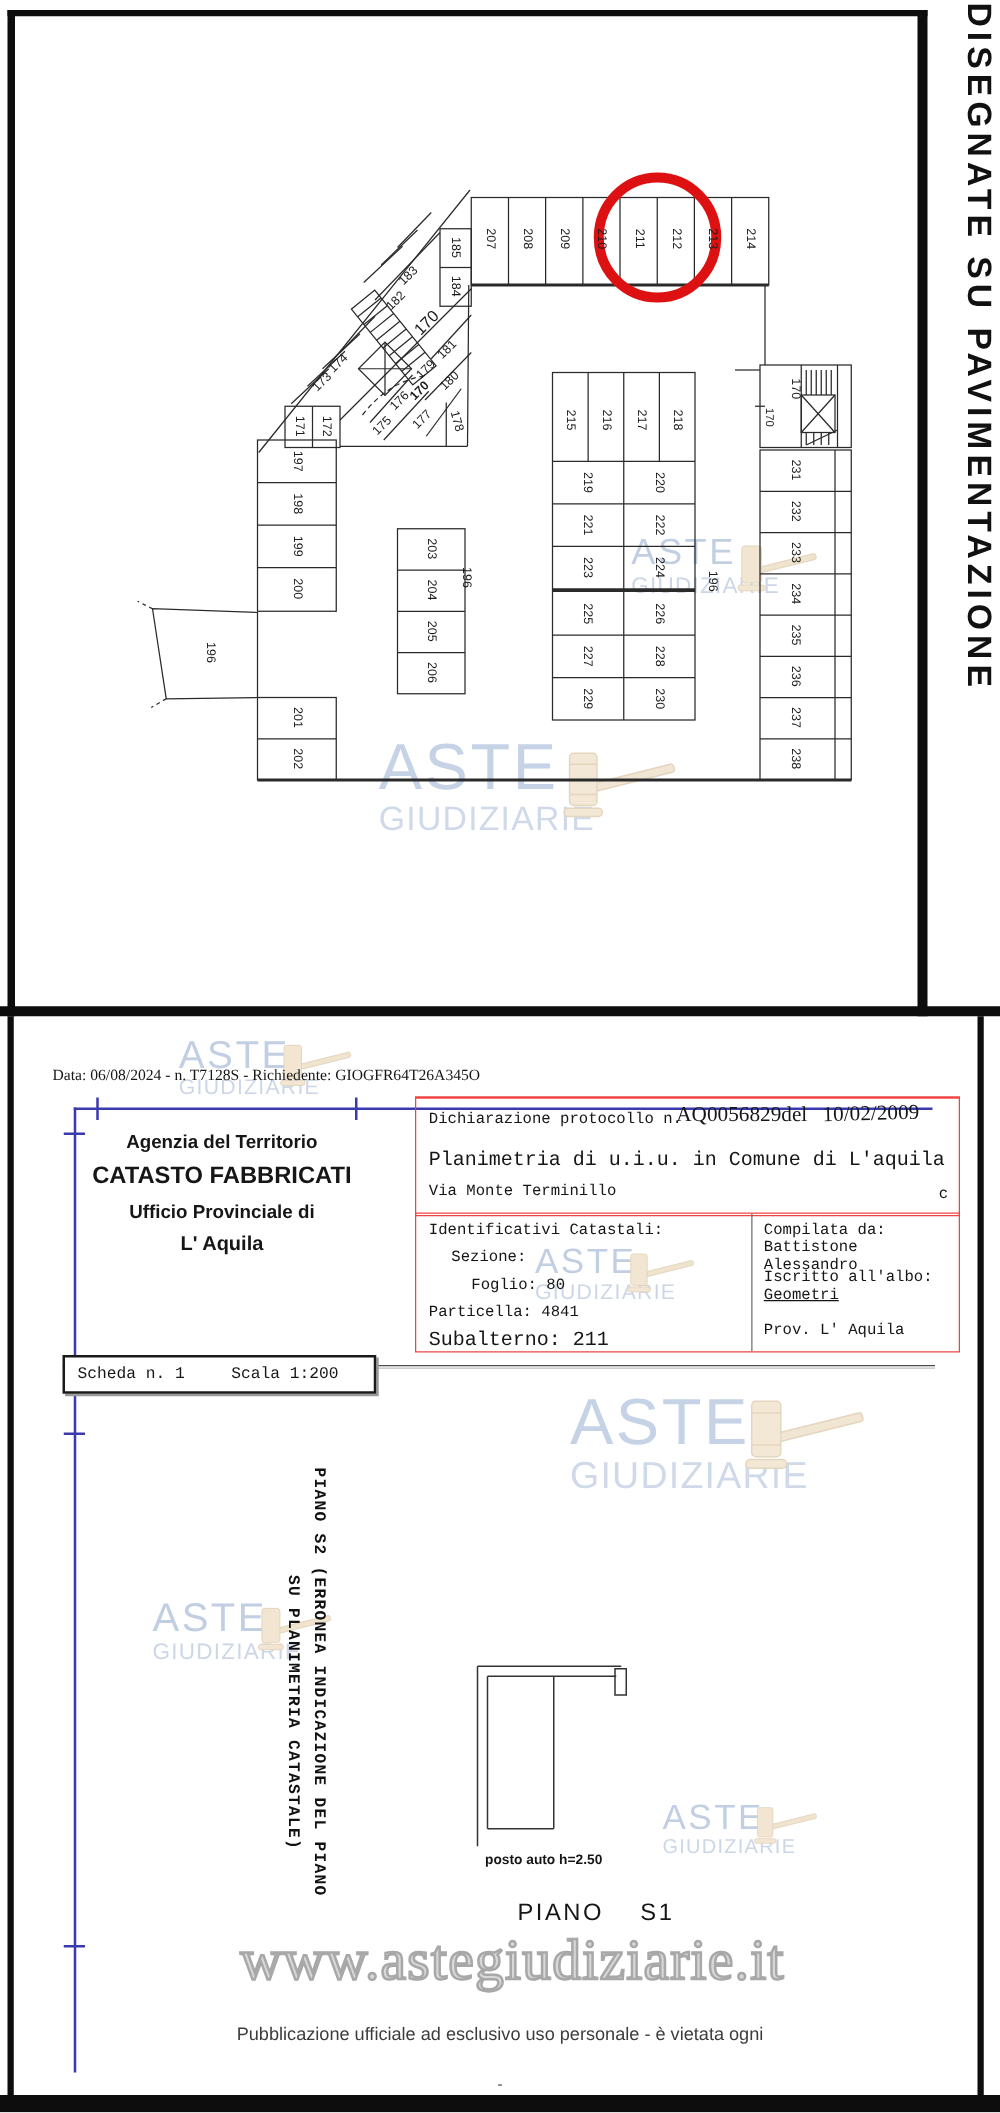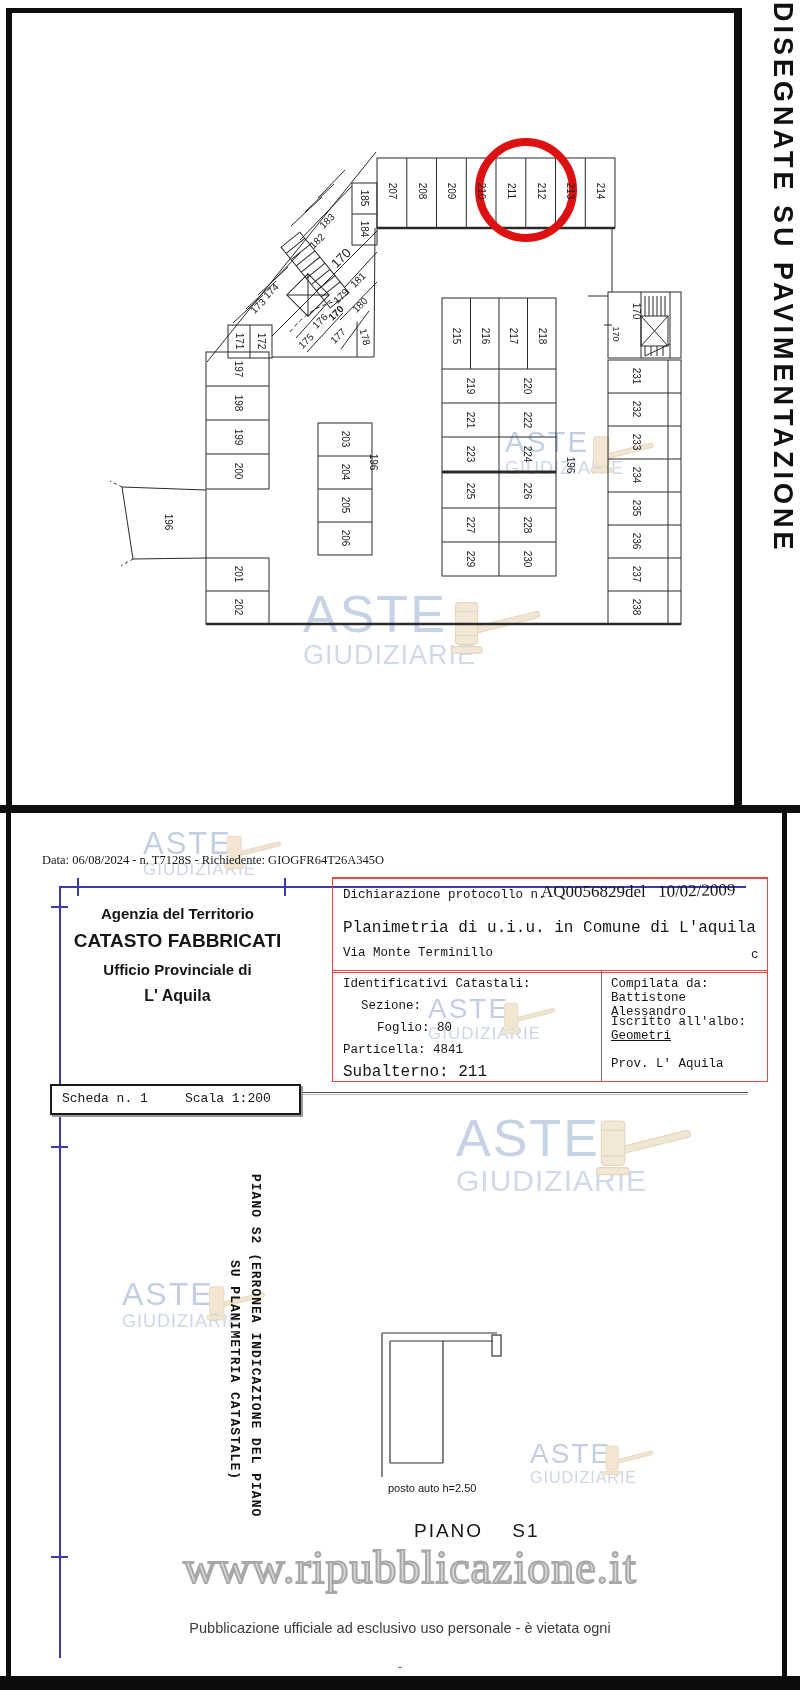--- a/index.html
+++ b/index.html
@@ -246,21 +246,21 @@
   </div>
   <div class="wm" style="left:530px;top:1440px;opacity:.7;">
     <span class="a" style="font-size:28px;">ASTE</span>
     <span class="g" style="font-size:16px;">GIUDIZIARIE</span>
     <svg style="left:66px;top:2px;" width="62" height="38" viewBox="0 0 100 60">
       <rect x="24" y="24" width="70" height="6" rx="2" transform="rotate(-14 50 30)" fill="#ead9bc" stroke="#d6c09c"></rect>
       <rect x="16" y="6" width="20" height="38" rx="3" fill="#eddcc0" stroke="#d6c09c"></rect>
       <rect x="12" y="46" width="28" height="6" rx="3" fill="#eddcc0" stroke="#d6c09c"></rect>
     </svg>
   </div>
-  <div class="wm-url" style="left:150px;top:1541px;font-size:46px;width:520px;text-align:center;">www.ripubblicazione.it</div>
+  <div class="wm-url" style="left:150px;top:1541px;font-size:46px;width:520px;text-align:center;">www.astegiudiziarie.it</div>
 
   <div class="abs doc serif" style="left:42px;top:853px;font-size:12.5px;z-index:3;">Data: 06/08/2024 - n. T7128S - Richiedente: GIOGFR64T26A345O</div>
 
   <div class="bluln" style="left:59px;top:886px;width:687px;height:2px;"></div>
   <div class="bluln" style="left:59px;top:886px;width:2px;height:772px;"></div>
   <div class="bluln" style="left:77px;top:878px;width:2px;height:18px;"></div>
   <div class="bluln" style="left:284px;top:878px;width:2px;height:18px;"></div>
   <div class="bluln" style="left:51px;top:906px;width:17px;height:2px;"></div>
   <div class="bluln" style="left:51px;top:1146px;width:17px;height:2px;"></div>
   <div class="bluln" style="left:51px;top:1556px;width:17px;height:2px;"></div>
@@ -300,21 +300,21 @@
     <span class="mono doc" style="position:absolute;left:133px;top:5px;font-size:13px;">Scala 1:200</span>
   </div>
   <div class="abs" style="left:50px;top:1092px;width:698px;height:1px;background:#4a4a4a;z-index:2;"></div>
   <div class="abs" style="left:50px;top:1094px;width:698px;height:1px;background:#bdbdbd;z-index:2;"></div>
 
   <div class="vnote">
     <div>PIANO S2 (ERRONEA INDICAZIONE DEL PIANO</div>
     <div class="c">SU PLANIMETRIA CATASTALE)</div>
   </div>
 
-  <div class="abs doc" style="left:388px;top:1482px;font-size:11px;font-weight:400;z-index:3;">posto auto h=2.50</div>
+  <div class="abs doc" style="left:388px;top:1482px;font-size:11px;font-weight:700;z-index:3;">posto auto h=2.50</div>
   <div class="abs doc" style="left:414px;top:1520px;font-size:19px;letter-spacing:2px;white-space:pre;z-index:3;">PIANO    S1</div>
 
   <div class="footer" style="top:1620px;">Pubblicazione ufficiale ad esclusivo uso personale - è vietata ogni</div>
   <div class="footer" style="top:1660px;font-size:12px;">-</div>
 <div class="pl" style="left: 392px; top: 191px;">207</div>
     <div class="pl" style="left: 422px; top: 191px;">208</div>
     <div class="pl" style="left: 451px; top: 191px;">209</div>
     <div class="pl" style="left: 481px; top: 191px;">210</div>
     <div class="pl" style="left: 511px; top: 191px;">211</div>
     <div class="pl" style="left: 541px; top: 191px;">212</div>

